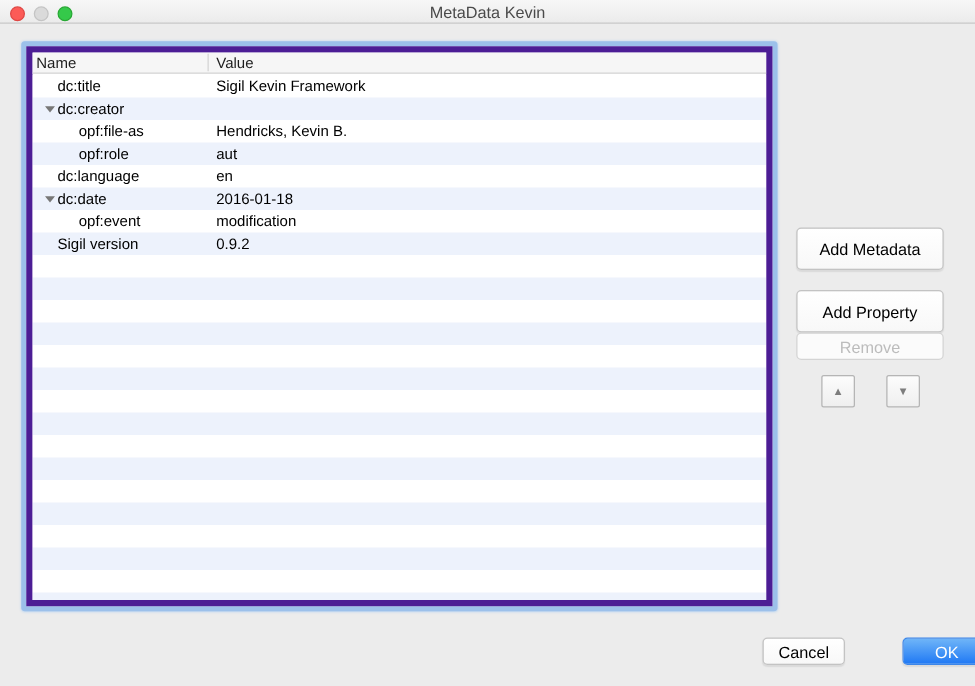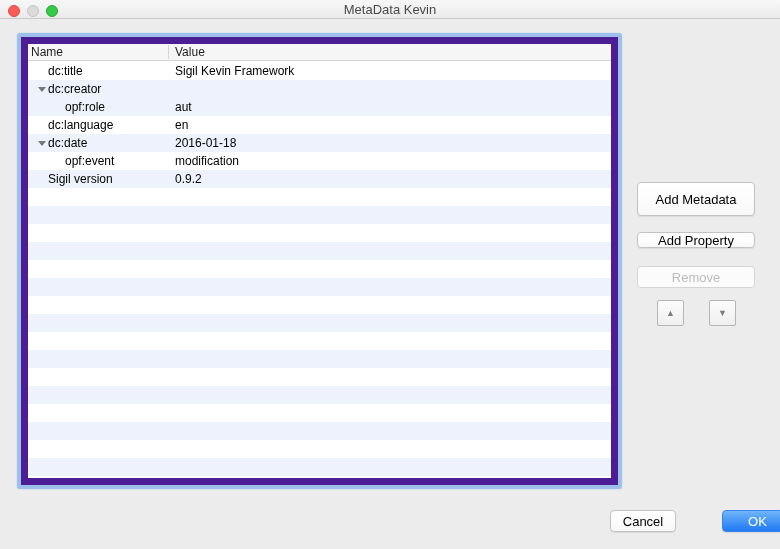--- a/index.html
+++ b/index.html
@@ -32,21 +32,21 @@
   .table-ring {
     position:absolute; left:17px; top:33px; width:605px; height:456px;
     background:#9cc0ea;
     border-radius:3px;
     box-shadow:0 0 2px #b9d4f1;
     padding:4px;
   }
   .table {
     width:100%; height:100%;
     background:#ffffff;
-    border:7px solid #4c1d95;
+    border:5px solid #4c1d95;
     overflow:hidden;
     position:relative;
   }
   .thead {
     position:relative; height:17px;
     background:#f6f6f6;
     border-bottom:1px solid #d4d4d4;
     font-size:12px; color:#1d1d1d; line-height:17px;
   }
   .th.name { position:absolute; left:3px; top:0; }
@@ -75,21 +75,21 @@
     font-size:13px; color:#000;
     background:linear-gradient(#ffffff,#f8f8f8);
     border:1px solid #c3c3c3;
     border-radius:4px;
     box-shadow:0 1px 1px rgba(0,0,0,0.08);
     text-align:center;
     cursor:default;
   }
   .btn:disabled { color:#bcbcbc; background:#fbfbfb; border-color:#d4d4d4; box-shadow:none; }
   .btn-add-metadata { left:637px; top:182px; width:118px; height:34px; }
-  .btn-add-property { left:637px; top:232px; width:118px; height:16px; }
+  .btn-add-property { left:637px; top:232px; width:118px; height:34px; }
   .btn-remove       { left:637px; top:266px; width:118px; height:22px; }
   .btn-square {
     position:absolute; width:27px; height:26px;
     background:linear-gradient(#fcfcfc,#efefef);
     border:1px solid #b5b5b5;
     border-radius:2px;
     font-size:9px; color:#7d7d7d;
     text-align:center; line-height:24px;
   }
   .btn-up   { left:657px; top:300px; }
@@ -124,20 +124,24 @@
       <span class="th value">Value</span>
     </div>
     <div class="tbody" id="tbody">
         <div class="trow">
           <span class="cell name ind0">dc:title</span>
           <span class="cell value">Sigil Kevin Framework</span>
         </div>
         <div class="trow stripe">
           <span class="twisty"></span>
           <span class="cell name ind0">dc:creator</span>
+        </div>
+        <div class="trow">
+          <span class="cell name ind1">opf:file-as</span>
+          <span class="cell value">Hendricks, Kevin B.</span>
         </div>
         <div class="trow stripe">
           <span class="cell name ind1">opf:role</span>
           <span class="cell value">aut</span>
         </div>
         <div class="trow">
           <span class="cell name ind0">dc:language</span>
           <span class="cell value">en</span>
         </div>
         <div class="trow stripe">

